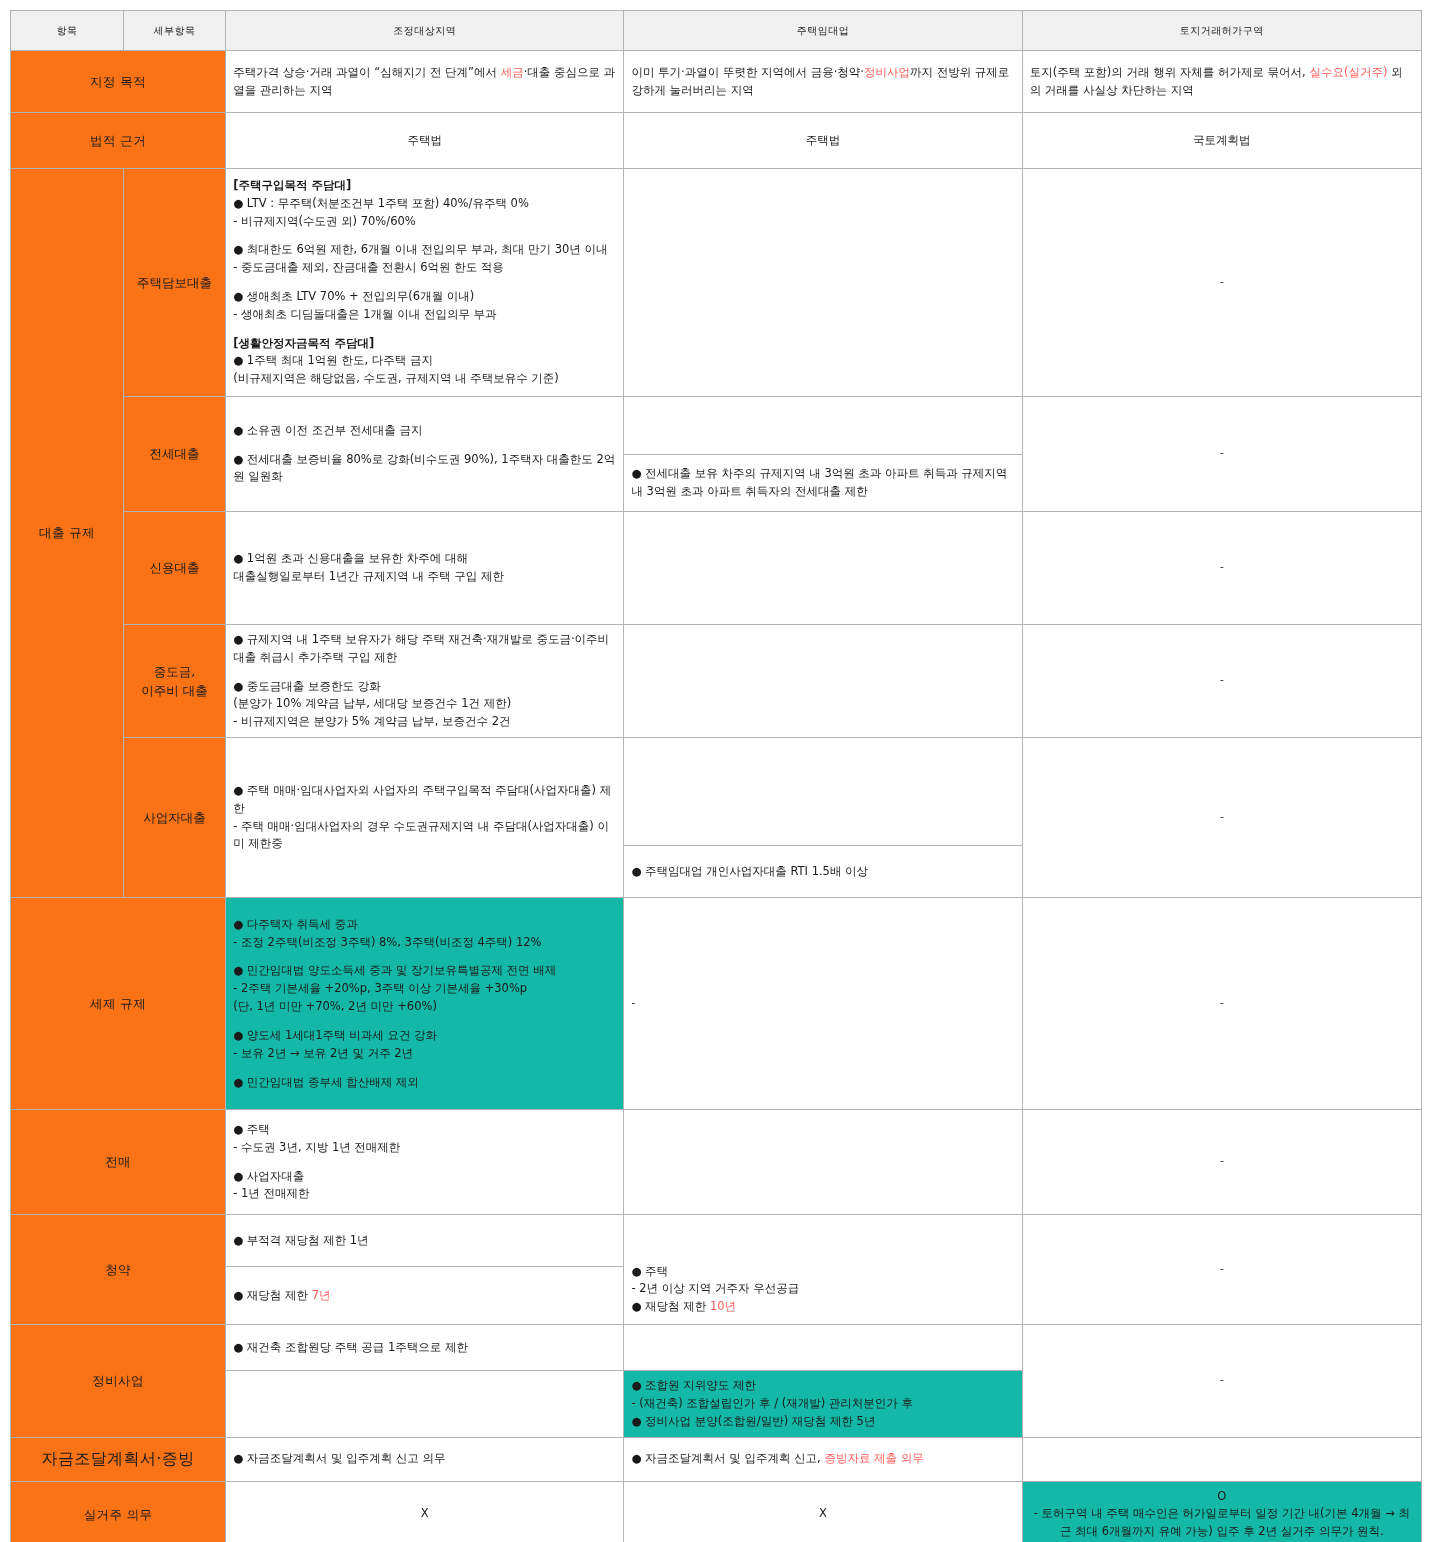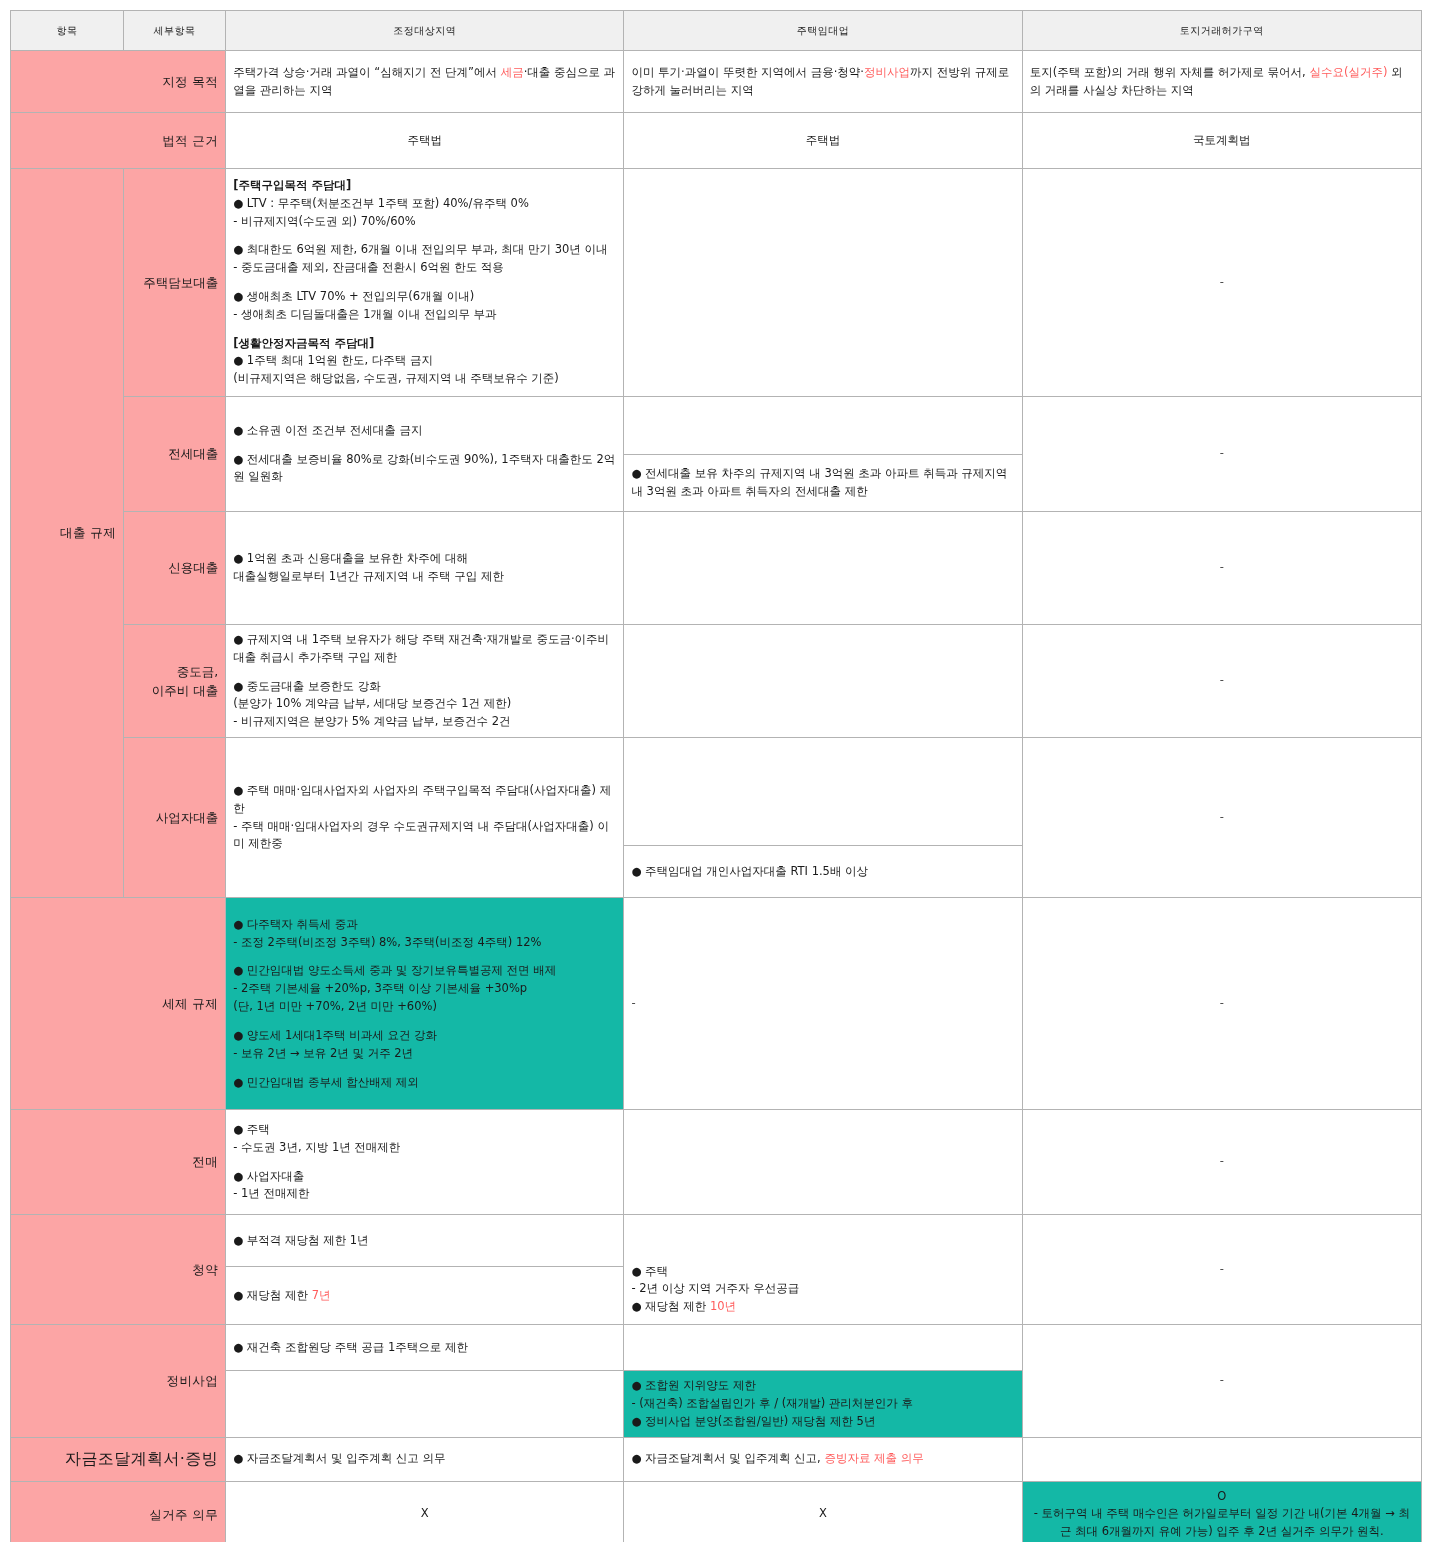--- a/index.html
+++ b/index.html
@@ -41,22 +41,22 @@
     background: #f0f0f0;
     text-align: center;
     font-size: 10px;
     font-weight: bold;
     height: 40px;
     border-top: 2px solid #808080;
     border-bottom: 2px solid #808080;
     letter-spacing: .5px;
   }
   td.cat, td.sub {
-    background: #fca5a5;
-    text-align: right;
+    background: #f97316;
+    text-align: center;
     font-size: 12.5px;
   }
   td.cat { font-weight: bold; letter-spacing: .4px; }
   td.sub { font-weight: normal; margin-top: 13px; }
   td.body {
     vertical-align: top;
     text-align: left;
     background: #ffffff;
   }
   td.mid { vertical-align: middle; }

